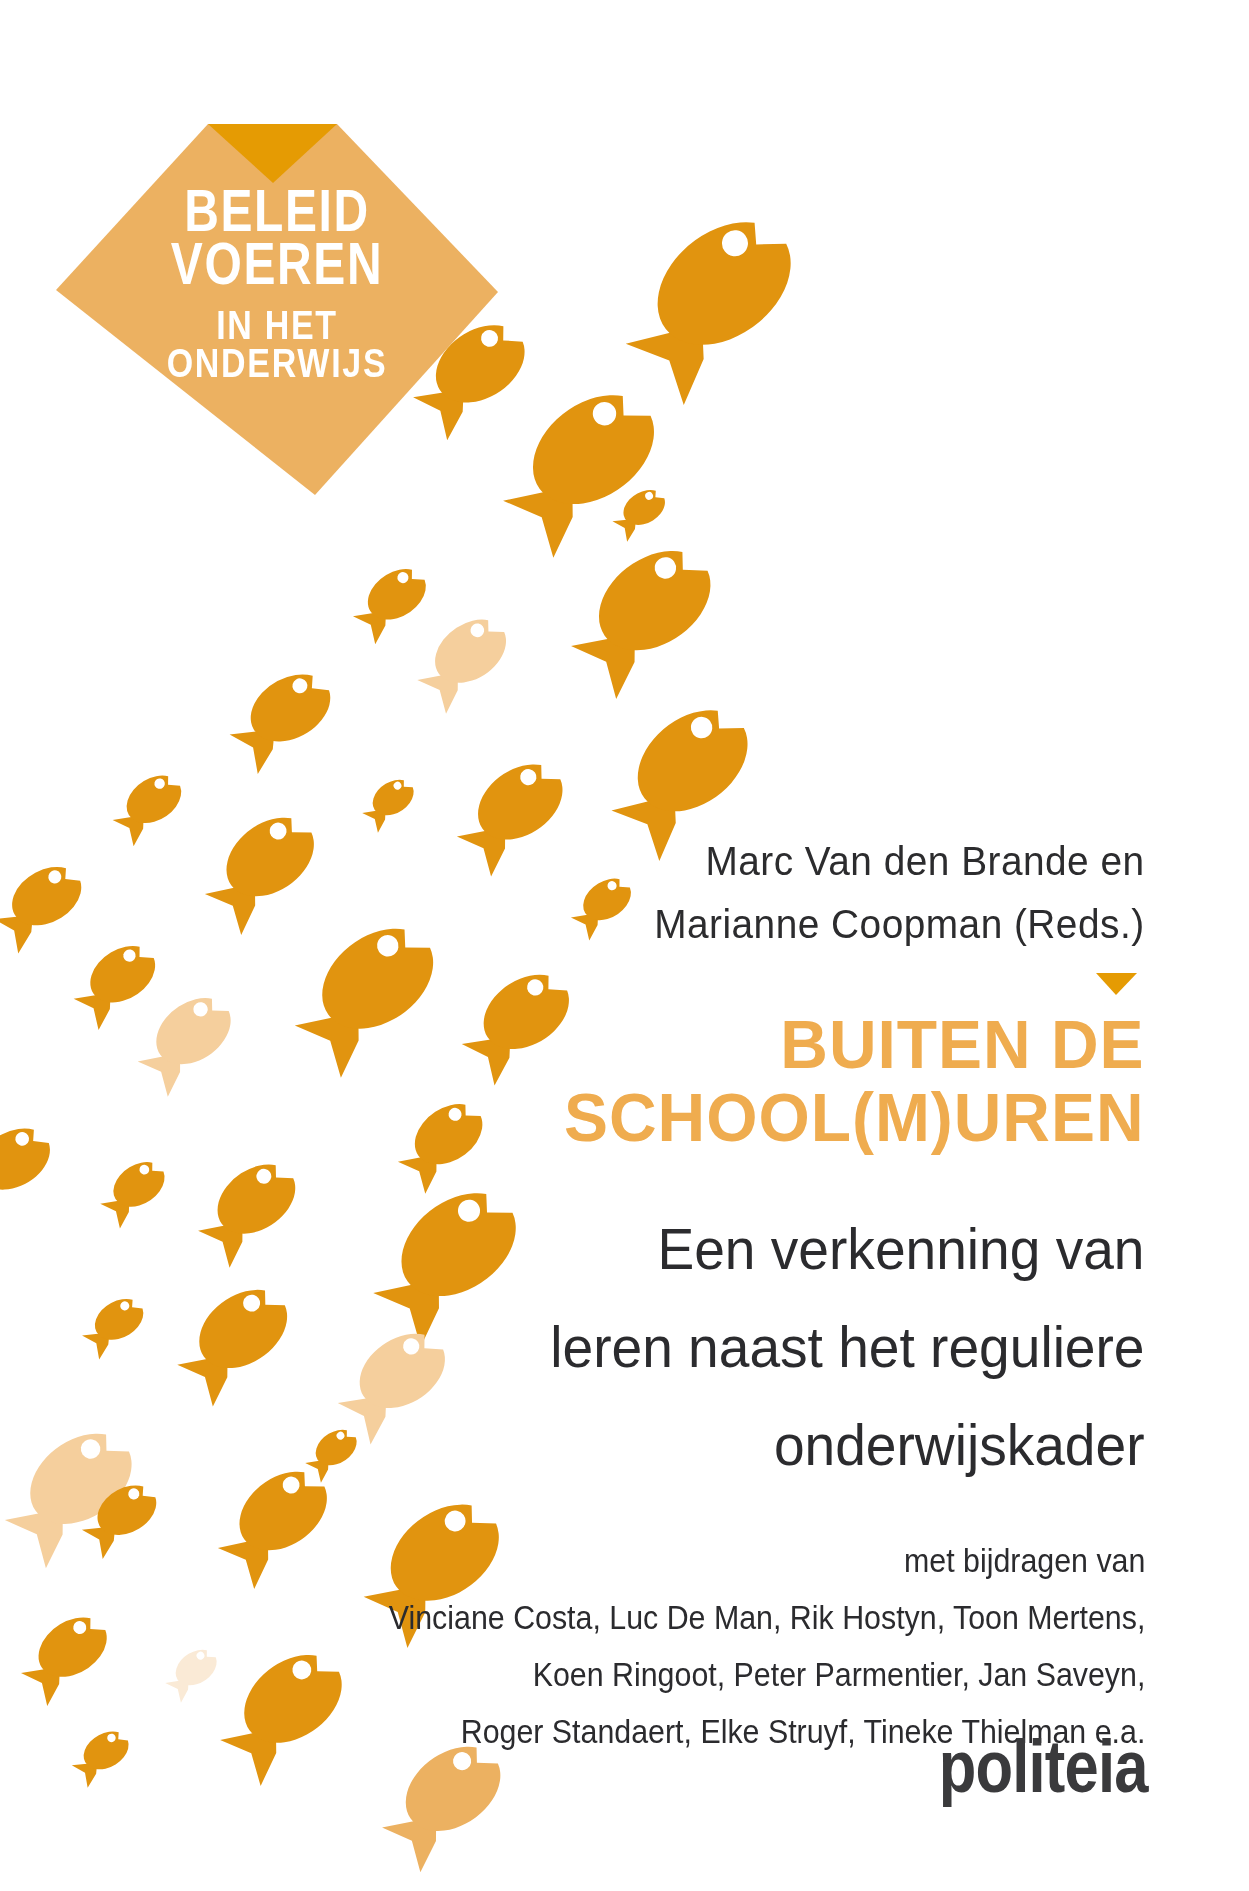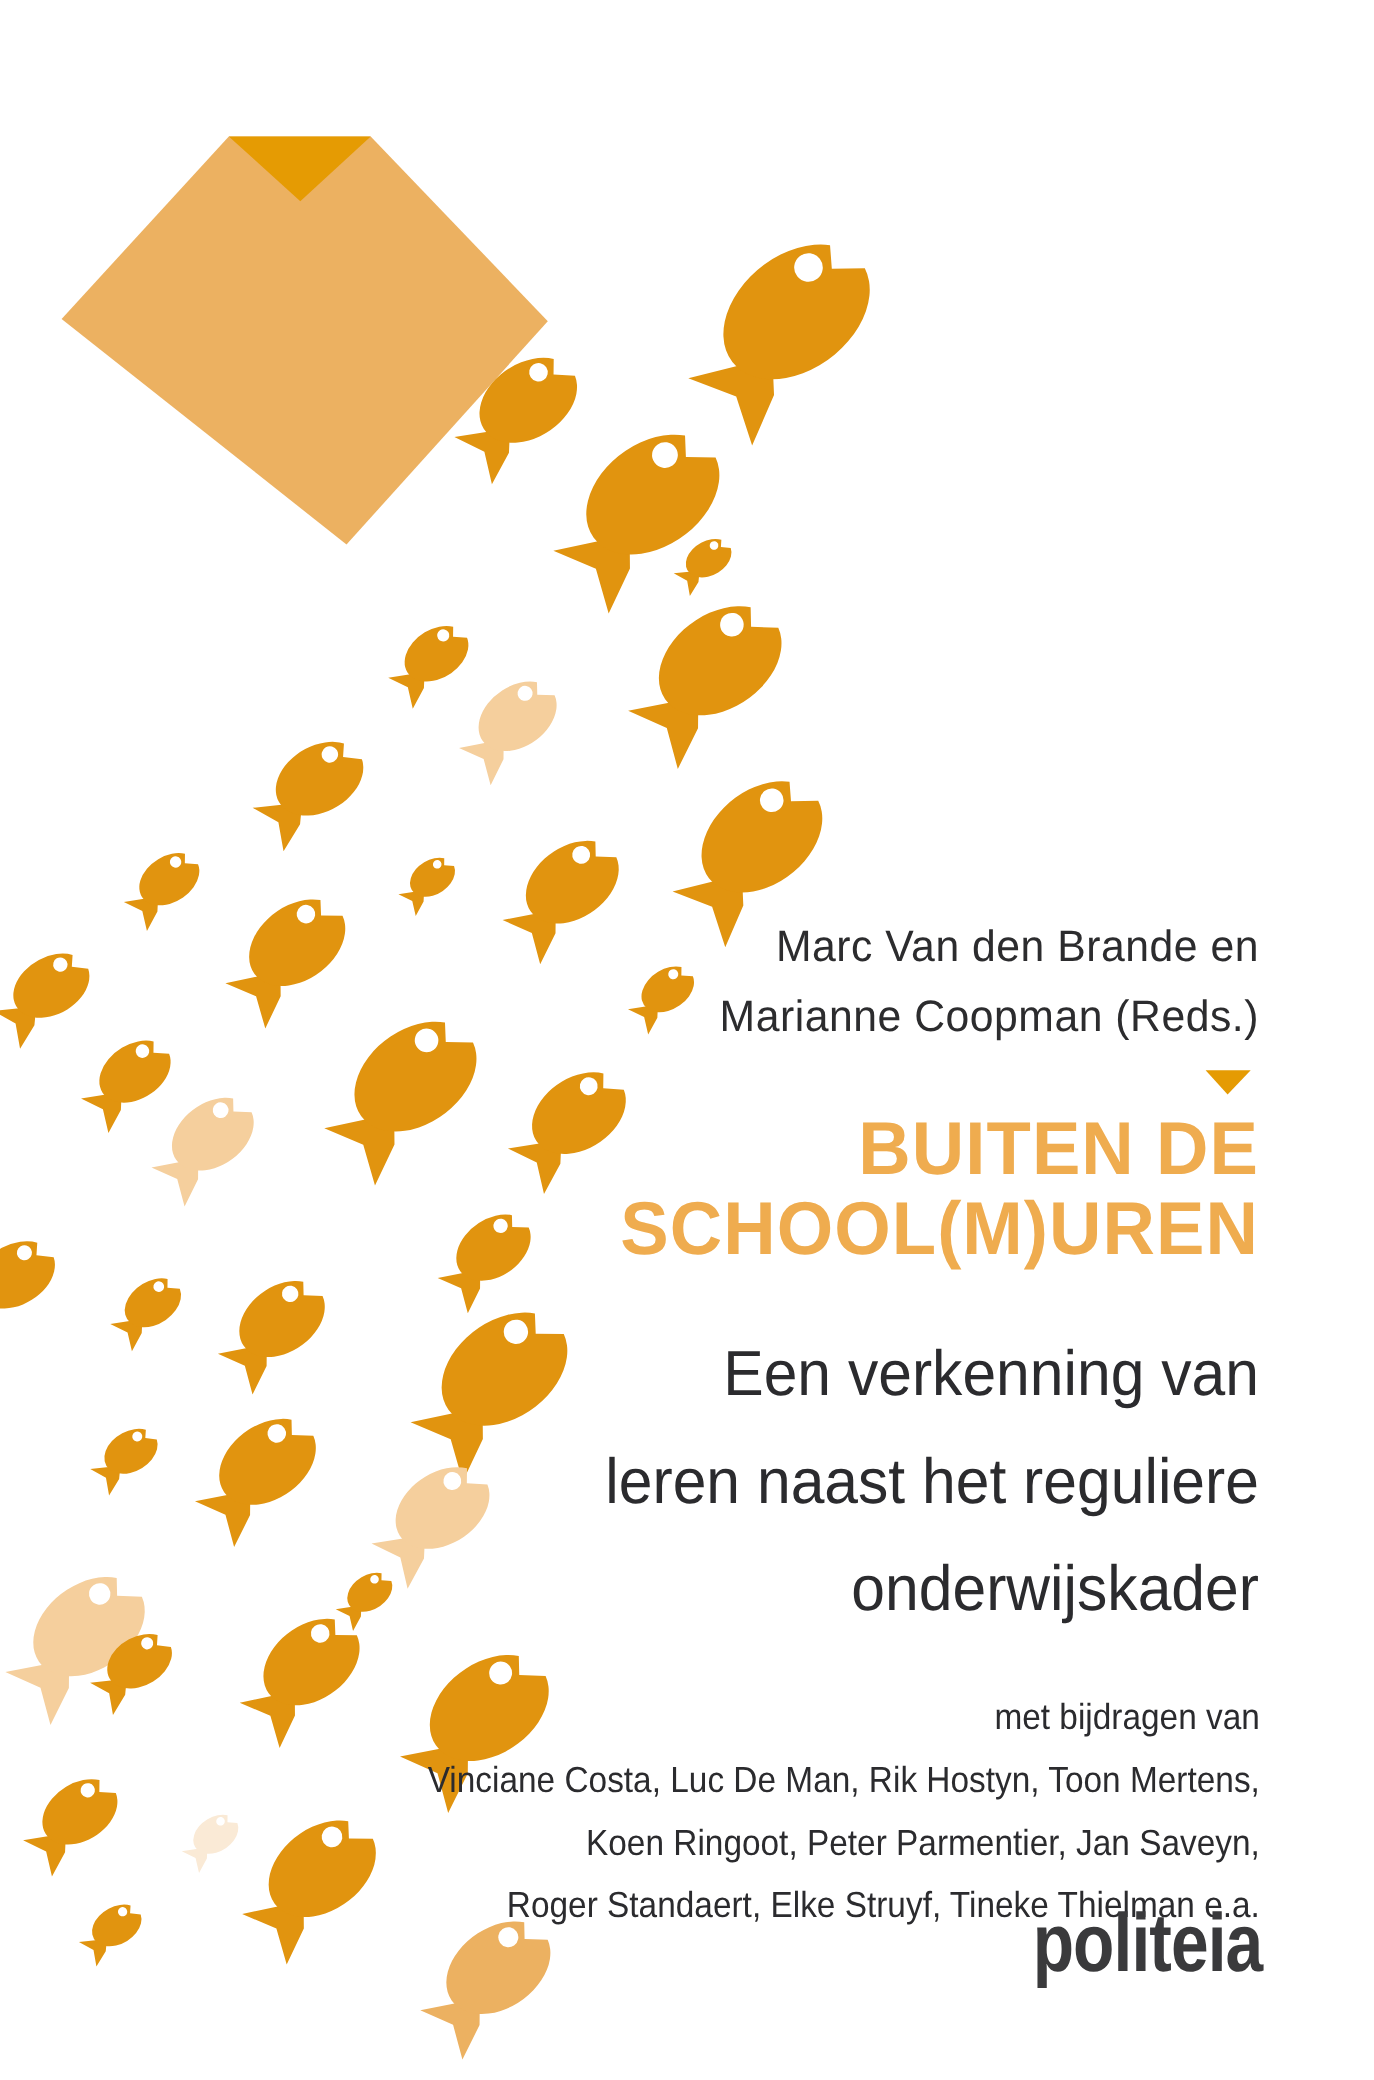--- a/index.html
+++ b/index.html
@@ -93,20 +93,26 @@
         <use href="#fish-shape" xlink:href="#fish-shape" transform="translate(522,803) rotate(-35) scale(1.25) translate(-60,0)" fill="#E1940F"></use>
         <use href="#fish-shape" xlink:href="#fish-shape" transform="translate(394,798) rotate(-33) scale(0.6) translate(-60,0)" fill="#E1940F"></use>
         <use href="#fish-shape" xlink:href="#fish-shape" transform="translate(272,858) rotate(-36) scale(1.3) translate(-60,0)" fill="#E1940F"></use>
         <use href="#fish-shape" xlink:href="#fish-shape" transform="translate(155,800) rotate(-33) scale(0.8) translate(-60,0)" fill="#E1940F"></use>
         <use href="#fish-shape" xlink:href="#fish-shape" transform="translate(450,1135) rotate(-35) scale(1) translate(-60,0)" fill="#E1940F"></use>
       </g>
 
     <polygon id="title-triangle" fill="#E59B03" points="1096,973 1137,973 1116,995"></polygon>
   </svg>
 
+  <div class="badge-text">
+    <div class="badge-l1">BELEID</div>
+    <div class="badge-l2">VOEREN</div>
+    <div class="badge-l3">IN HET</div>
+    <div class="badge-l4">ONDERWIJS</div>
+  </div>
 
   <div class="rcol authors">
     <div>Marc Van den Brande en</div>
     <div>Marianne Coopman (Reds.)</div>
   </div>
 
   <h1 class="rcol title">
     <div>BUITEN DE</div>
     <div>SCHOOL(M)UREN</div>
   </h1>

